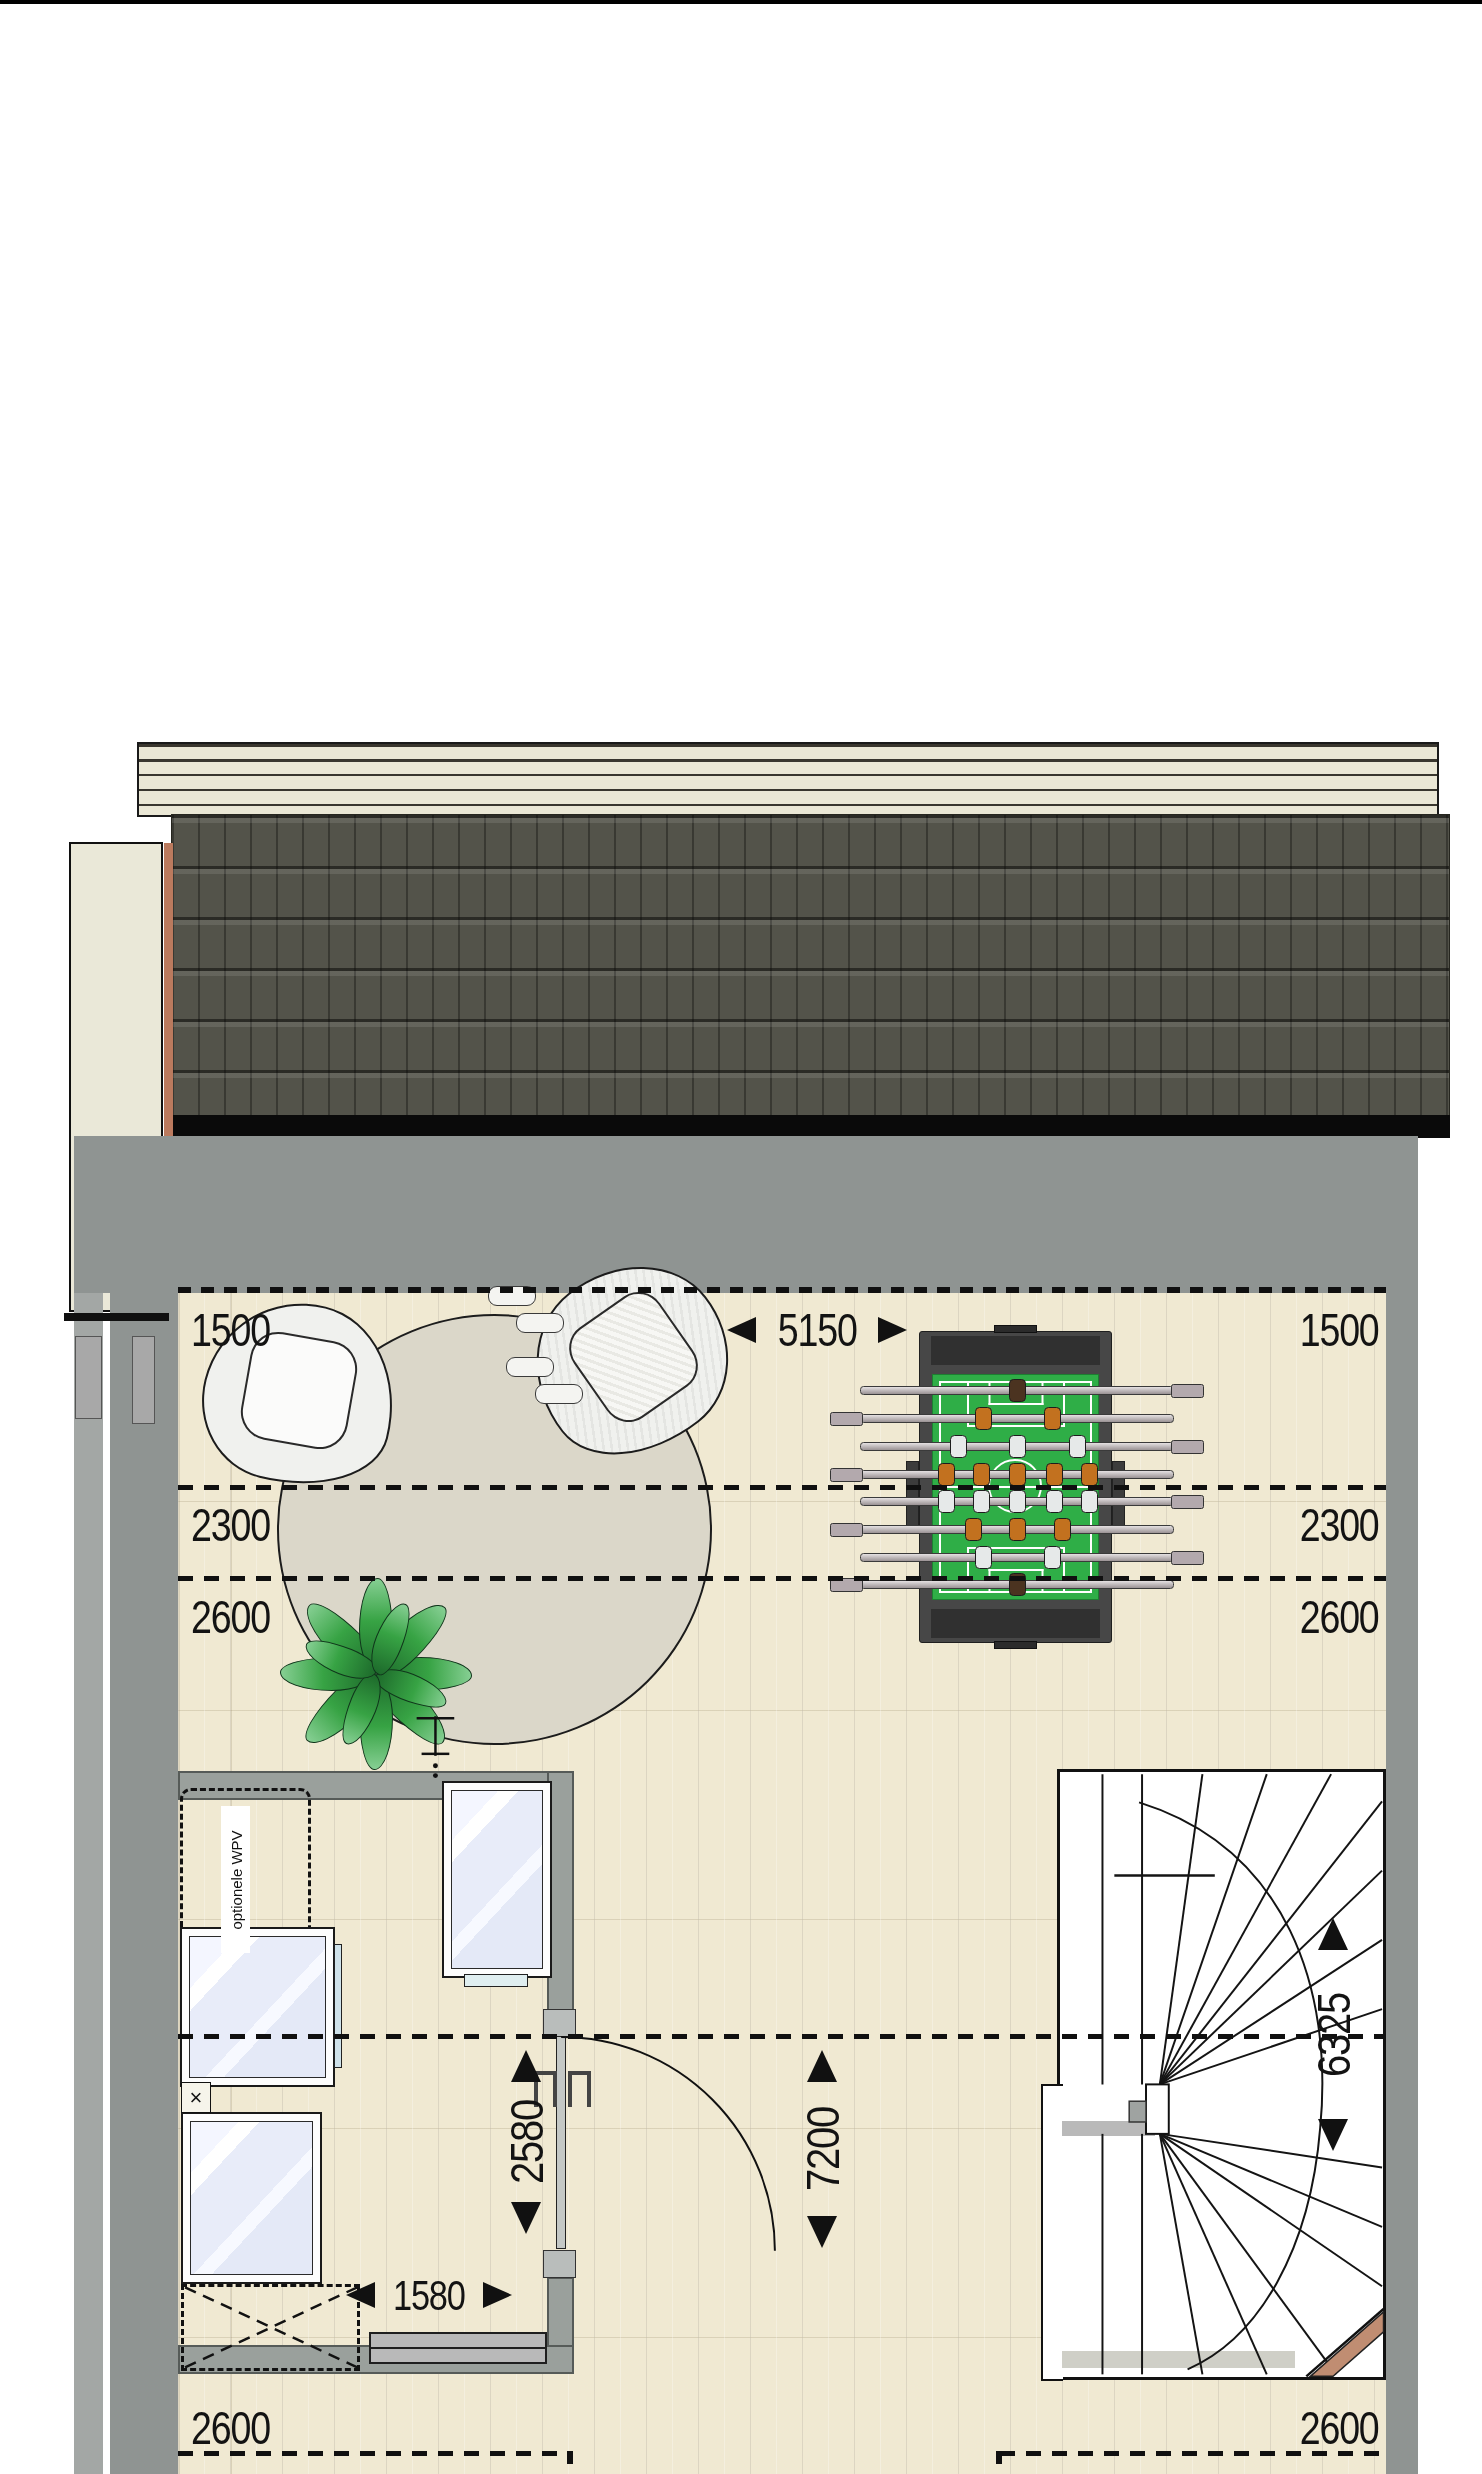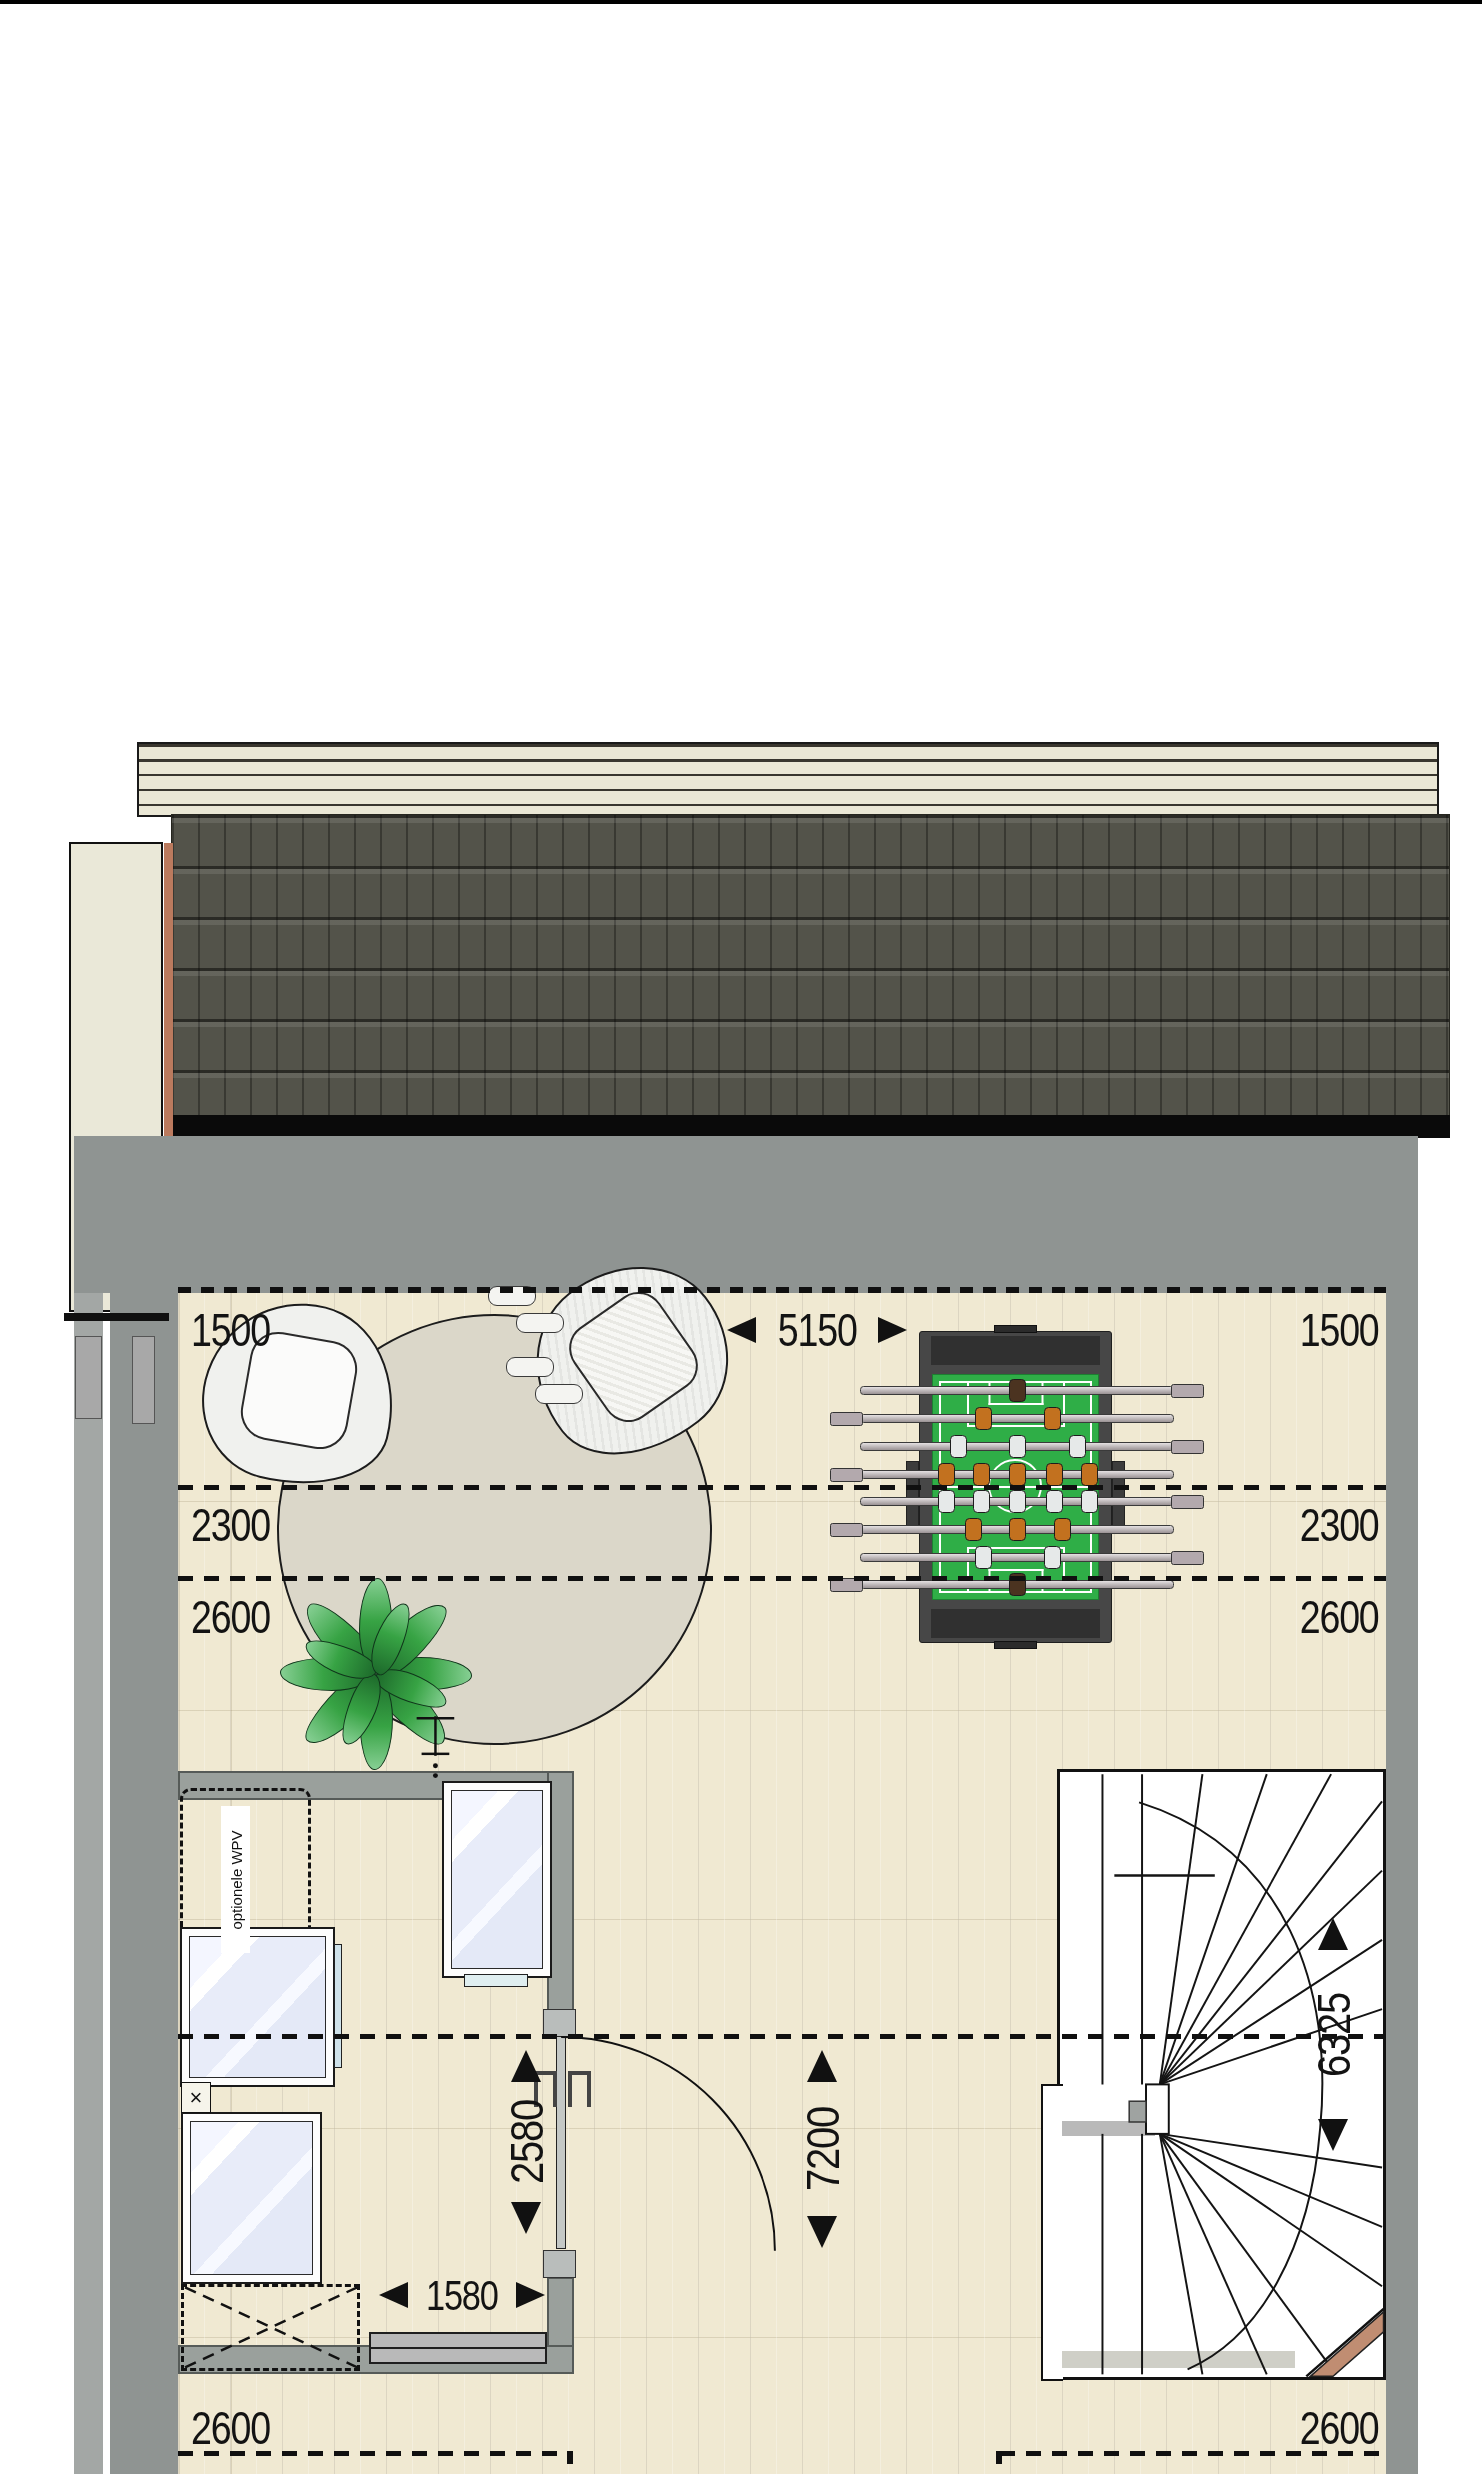--- a/index.html
+++ b/index.html
@@ -299,21 +299,21 @@
   <div class="lbl" style="left:191px;top:1593px;"><span class="sx">2600</span></div>
   <div class="lbl r" style="left:1235px;top:1501px;width:144px;"><span class="sxr">2300</span></div>
   <div class="lbl r" style="left:1235px;top:1593px;width:144px;"><span class="sxr">2600</span></div>
 
   <div class="lbl" style="left:191px;top:2404px;"><span class="sx">2600</span></div>
   <div class="lbl" style="left:191px;top:2466px;"><span class="sx">2300</span></div>
 
   <div class="lbl r" style="left:1235px;top:2404px;width:144px;"><span class="sxr">2600</span></div>
   <div class="lbl r" style="left:1235px;top:2466px;width:144px;"><span class="sxr">2300</span></div>
 
-  <div class="hdim" style="left:383px;top:2275px;width:158px;height:40px;gap:9px;">
+  <div class="hdim" style="left:350px;top:2275px;width:158px;height:40px;gap:9px;">
     <span class="tl"></span>
     <span class="sxc" style="font-size:43px;letter-spacing:-1.5px;color:#131313;">1580</span>
     <span class="tr"></span>
   </div>
 
   <div class="vdim" style="left:499px;top:2050px;width:54px;height:184px;">
     <span class="tu"></span>
     <span class="vtxt">2580</span>
     <span class="td"></span>
   </div>

